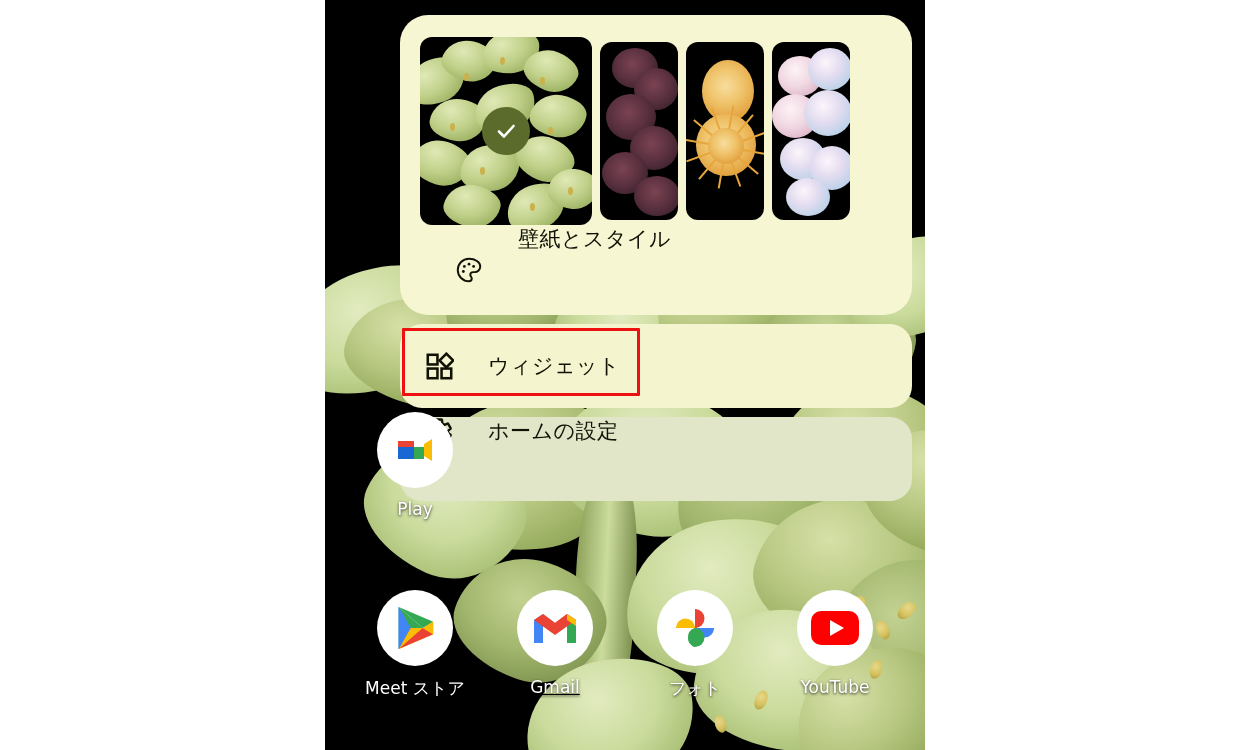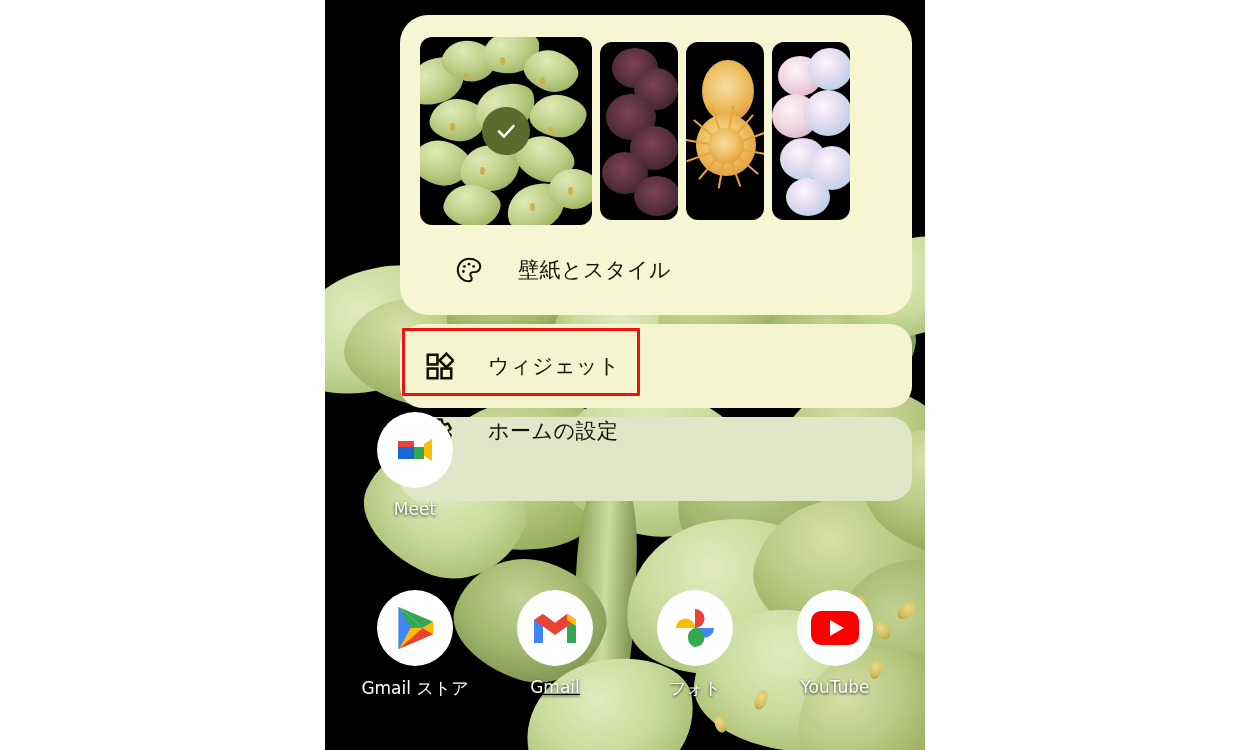--- a/index.html
+++ b/index.html
@@ -154,21 +154,20 @@
     width: 48px; height: 48px;
     border-radius: 50%;
     background: #5b6b2b;
     display: flex; align-items: center; justify-content: center;
   }
   .check-badge svg { display: block; }
 
   
   .wp-row {
     display: flex;
-    align-items: center;
     height: 90px;
     padding-left: 10px;
   }
 
   .menu-icon {
     width: 34px;
     display: flex;
     align-items: center;
     justify-content: center;
     margin-left: 22px;
@@ -279,36 +278,36 @@
 
     <div class="app app-meet">
       <div class="app-icon">
         <svg width="46" height="46" viewBox="0 0 46 46" aria-hidden="true">
           <path d="M6 14 h16 v18 H6 z" fill="#1967d2"></path>
           <path d="M6 14 h16 v6 H6 z" fill="#ea4335"></path>
           <path d="M22 20 h10 v12 H22 z" fill="#34a853"></path>
           <path d="M32 17 l8 -5 v22 l-8 -5 z" fill="#fbbc04"></path>
         </svg>
       </div>
-      <div class="app-label">Meet</div>
+      <div class="app-label">Play</div>
     </div>
 
     <div class="app app-play">
       <div class="app-icon">
         <svg width="44" height="46" viewBox="0 0 44 48" aria-hidden="true">
           <path d="M5 2 L30 24 L5 46 Z" fill="#34a853"></path>
           <path d="M5 2 L5 46 L17 24 Z" fill="#4285f4"></path>
           <path d="M30 24 L41 17.5 L41 30.5 Z M17 24 L30 24 L41 30.5 L5 46 Z" fill="#fbbc04"></path>
           <path d="M5 46 L30 24 L41 30.5 Z" fill="#ea4335"></path>
           <path d="M5 2 L30 24 L41 17.5 Z" fill="#34a853"></path>
           <path d="M5 2 L5 46 L17.5 24 Z" fill="#4285f4"></path>
           <path d="M30 24 L41 17.5 L41 30.5 Z" fill="#fbbc04"></path>
         </svg>
       </div>
-      <div class="app-label">Gmail ストア</div>
+      <div class="app-label">Meet ストア</div>
     </div>
 
     <div class="app app-gmail">
       <div class="app-icon">
         <svg width="48" height="38" viewBox="0 0 48 38" aria-hidden="true">
           <path d="M3 34 V11 l9 -6 v29 z" fill="#4285f4"></path>
           <path d="M45 34 V11 l-9 -6 v29 z" fill="#34a853"></path>
           <path d="M3 11 l9 -6 12 9 12 -9 9 6 -21 15 z" fill="#ea4335"></path>
           <path d="M36 5 l9 6 v6 l-9 -6 z" fill="#fbbc04"></path>
           <path d="M12 5 L24 14 L36 5 L24 23 Z" fill="#ea4335"></path>

